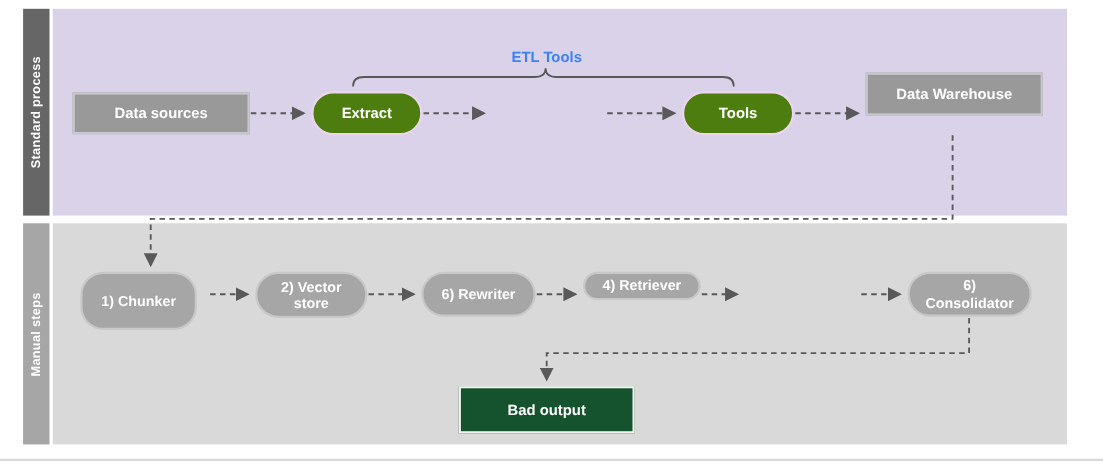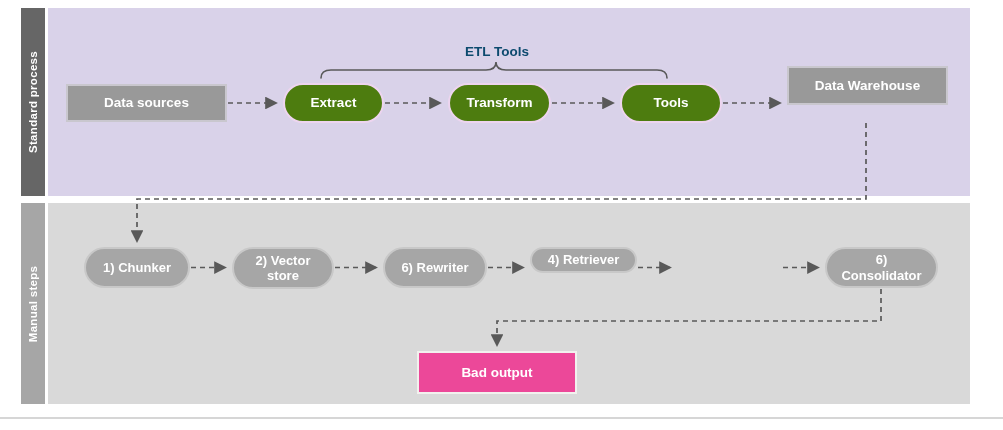--- a/index.html
+++ b/index.html
@@ -23,24 +23,24 @@
   .connectors{position:absolute;left:0;top:0;width:1003px;height:430px;z-index:3;}
   .conn{stroke:#595959;stroke-width:1.7;fill:none;stroke-dasharray:5 4;}
   .brace{stroke:#595959;stroke-width:1.6;fill:none;stroke-linecap:round;}
   .node{
     position:absolute;box-sizing:border-box;display:flex;align-items:center;justify-content:center;
     text-align:center;color:#ffffff;font-weight:700;z-index:4;line-height:1.18;
   }
   .rect-gray{background:#999999;border:2px solid #c9c7ce;font-size:13.5px;}
   .pill-pink{background:#4d7c0f;border:2px solid #edd5ef;border-radius:21px;font-size:13.5px;}
   .pill-gray{background:#a6a6a6;border:2px solid #c8c8c8;border-radius:21px;font-size:13px;padding:0 9px;}
-  .rect-yellow{background:#ec4899;border:2px solid #f2f1ee;font-size:13.5px;}
+  .rect-yellow{background:#14532d;border:2px solid #f2f1ee;font-size:13.5px;}
   .etl-label{
     position:absolute;left:417px;top:44px;width:160px;text-align:center;z-index:4;
-    color:#0c4a6e;font-weight:700;font-size:13.5px;
+    color:#3b82f6;font-weight:700;font-size:13.5px;
   }
 </style>
 </head>
 <body>
 
 <div class="canvas">
 
   <div class="page-edge"></div>
 
   <div class="lane-body body-top"></div>
@@ -70,25 +70,24 @@
     <path class="conn" marker-end="url(#arrow)" d="M191 267.5 L225 267.5"></path>
     <path class="conn" marker-end="url(#arrow)" d="M335 267.5 L376 267.5"></path>
     <path class="conn" marker-end="url(#arrow)" d="M488 267.5 L523 267.5"></path>
     <path class="conn" marker-end="url(#arrow)" d="M638 267.5 L670 267.5"></path>
     <path class="conn" marker-end="url(#arrow)" d="M783 267.5 L818 267.5"></path>
     <path class="conn" marker-end="url(#arrow)" d="M881 289 L881 321 L497 321 L497 345"></path>
   </svg>
 
   <div class="node rect-gray" style="left:66px;top:84px;width:161px;height:38px">Data sources</div>
   <div class="node pill-pink" style="left:283px;top:83px;width:101px;height:40px">Extract</div>
-  <div class="node pill-pink" style="left:448px;top:83px;width:103px;height:40px">Transform</div>
   <div class="node pill-pink" style="left:620px;top:83px;width:102px;height:40px">Tools</div>
   <div class="node rect-gray" style="left:787px;top:66px;width:161px;height:39px">Data Warehouse</div>
 
-  <div class="node pill-gray" style="left:84px;top:247px;width:106px;height:41px">1) Chunker</div>
+  <div class="node pill-gray" style="left:73px;top:247px;width:106px;height:53px">1) Chunker</div>
   <div class="node pill-gray" style="left:232px;top:247px;width:102px;height:42px">2) Vector store</div>
   <div class="node pill-gray" style="left:383px;top:247px;width:104px;height:41px">6) Rewriter</div>
   <div class="node pill-gray" style="left:530px;top:247px;width:107px;height:26px">4) Retriever</div>
   <div class="node pill-gray" style="left:825px;top:247px;width:113px;height:41px">6) Consolidator</div>
 
   <div class="node rect-yellow" style="left:417px;top:351px;width:160px;height:43px">Bad output</div>
 
 </div>
 
 </body></html>

